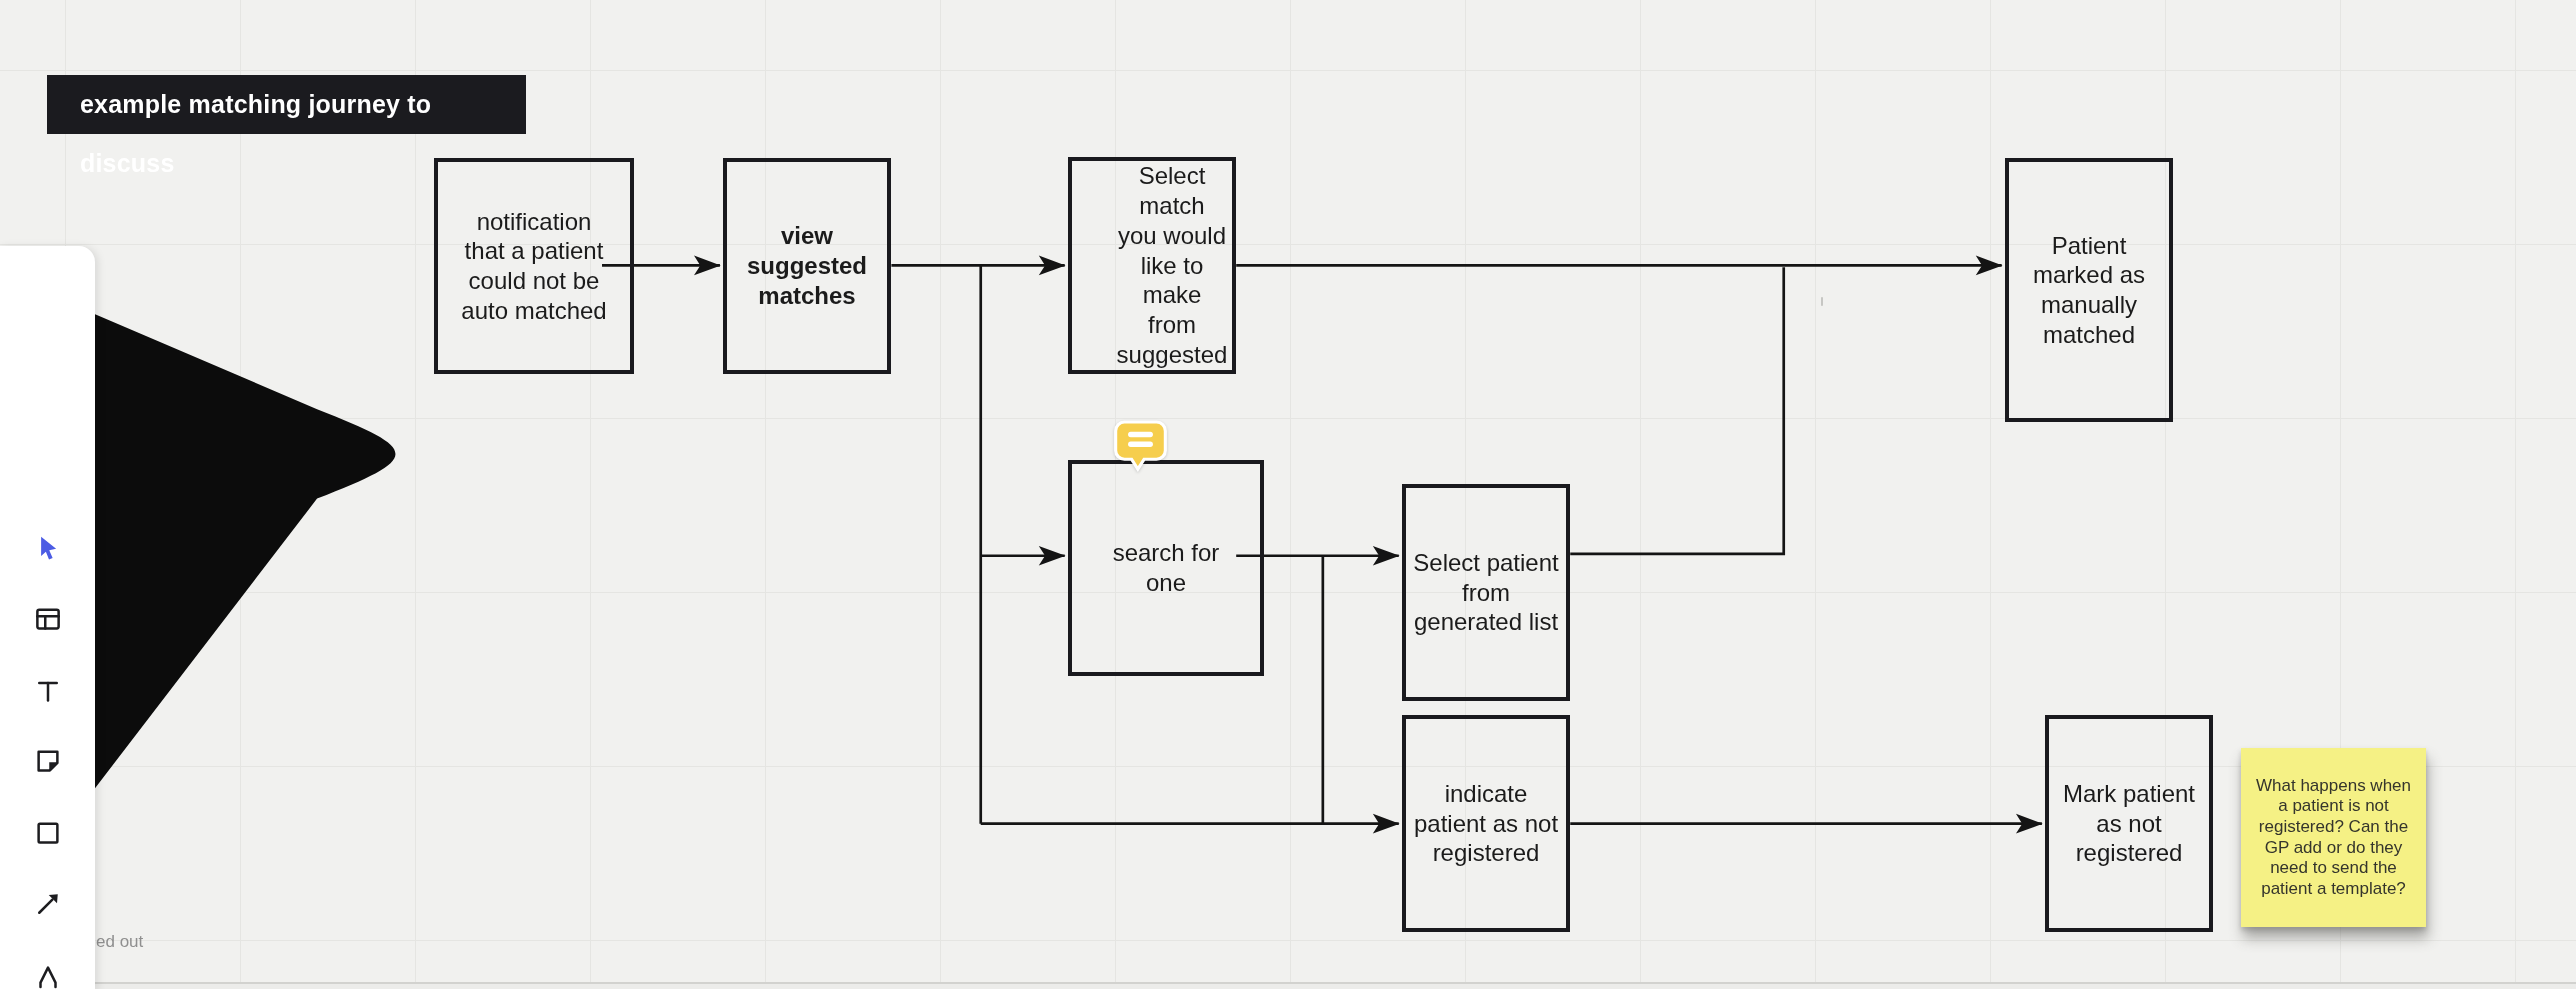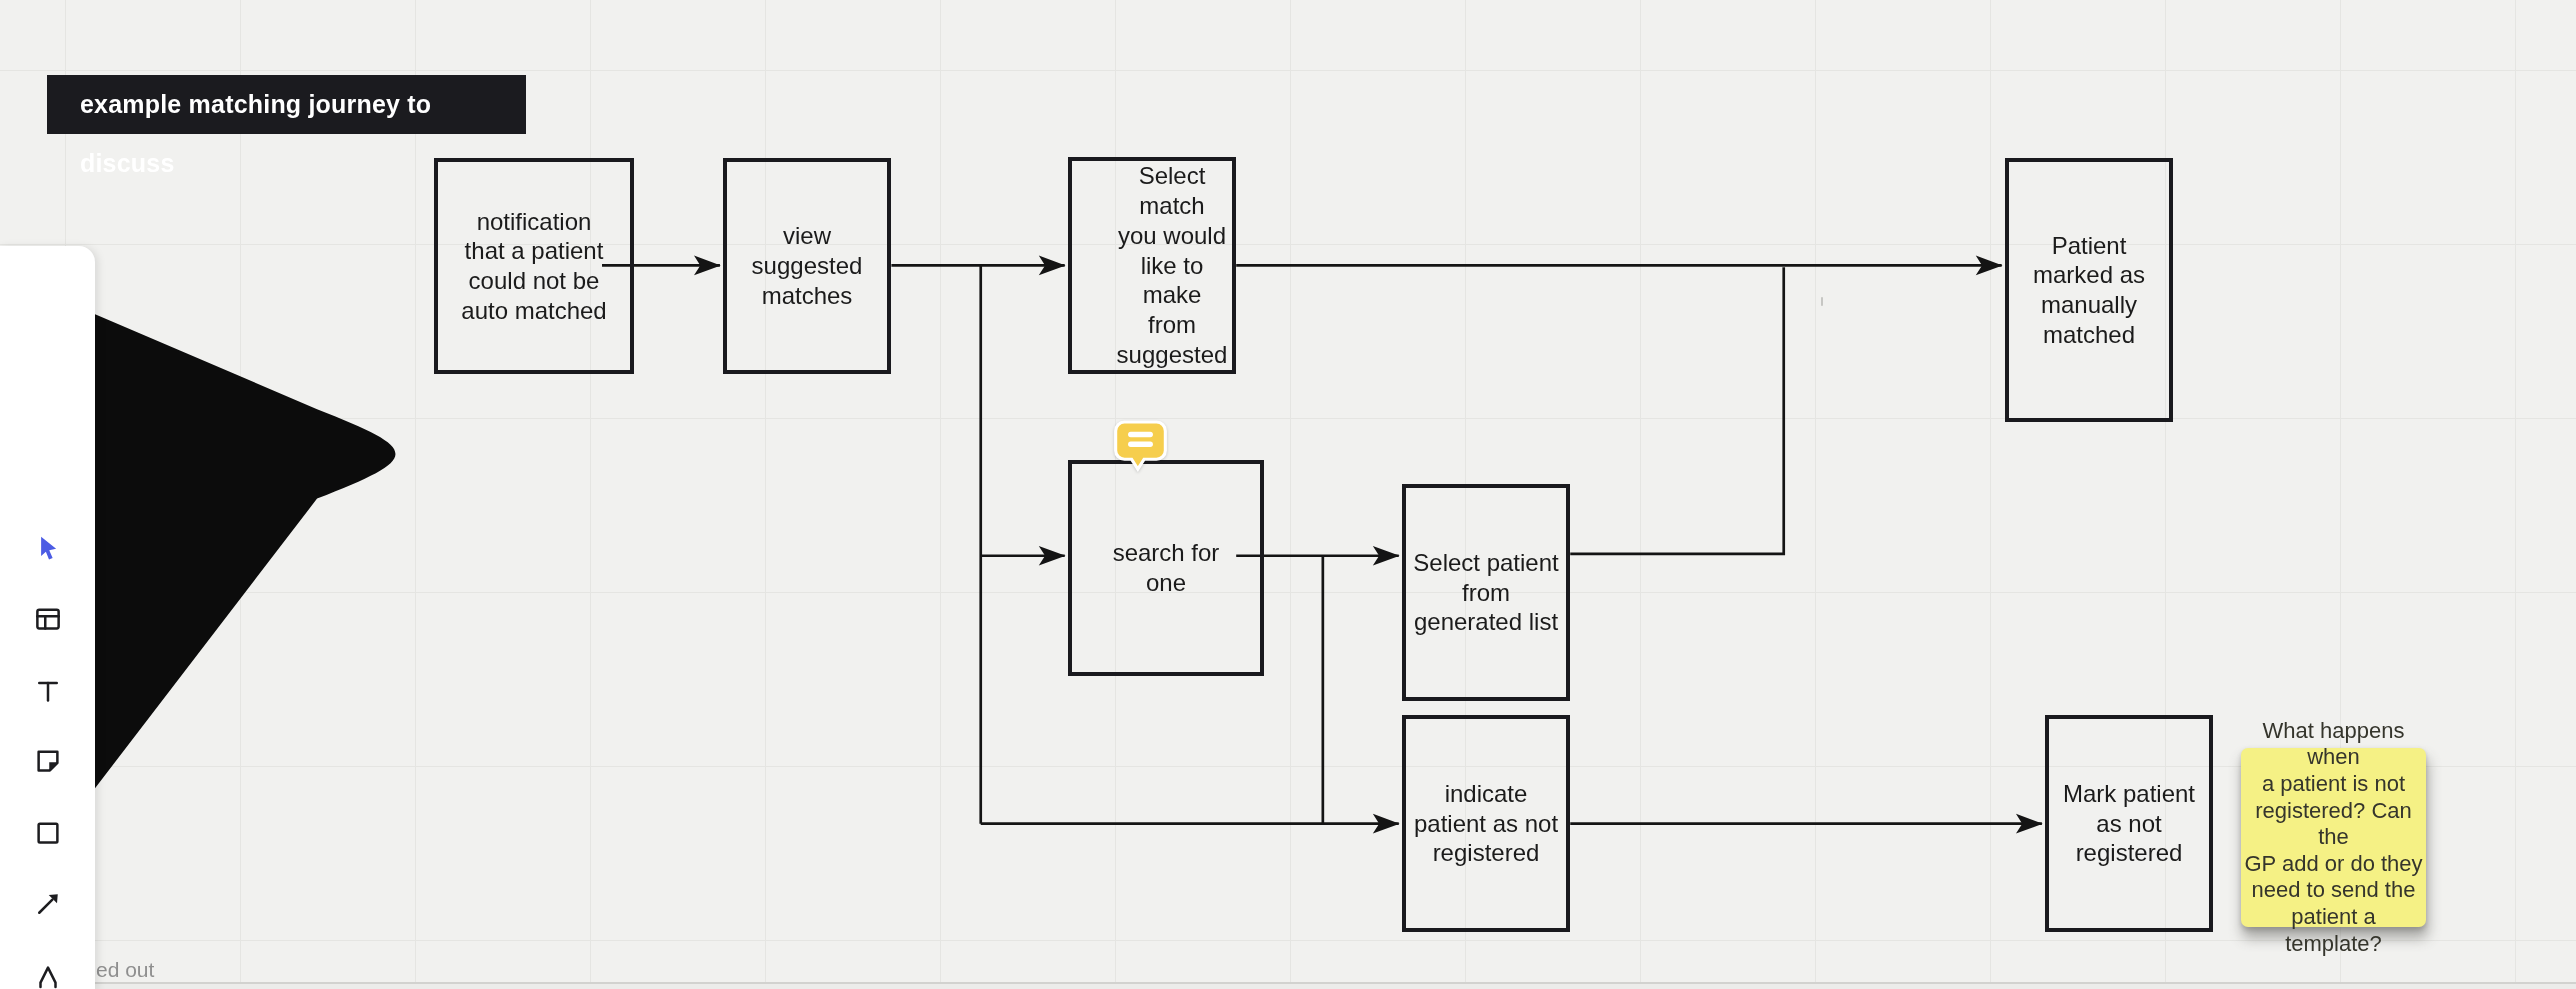--- a/index.html
+++ b/index.html
@@ -34,30 +34,30 @@
     letter-spacing:0.2px;
   }
 
   
   .sticky{
     position:absolute; left:2241px; top:748px; width:185px; height:179px; z-index:4;
     background:#f5f185;
     box-shadow:1.8px 10.7px 12.5px rgba(80,80,75,.45), 0 2.7px 4.5px rgba(80,80,75,.25);
     display:flex; align-items:center; justify-content:center;
     text-align:center; white-space:pre-line;
-    font-size:22px; line-height:1.21; color:#35352c;border-radius:7px;
+    font-size:17px; line-height:1.21; color:#35352c;
   }
 
   
   .comment-marker{position:absolute; left:1113px; top:420px; z-index:5;
     filter:drop-shadow(0 1.8px 1.8px rgba(0,0,0,.18));}
 
   
-  .frame-label{position:absolute; left:96px; top:958px; z-index:4;
-    font-size:21px; color:#8f8f8f;}
+  .frame-label{position:absolute; left:96px; top:932px; z-index:4;
+    font-size:17px; color:#8f8f8f;}
   .frame-line{position:absolute; left:95px; top:982px; width:2481px; height:1.8px;
     background:#d2d2cf; z-index:4;}
   .frame-below{position:absolute; left:0; top:983px; width:2576px; height:6.3px;
     background:#ececea; z-index:3;}
   .stray-mark{position:absolute; left:1821px; top:297px; width:1.8px; height:9px;
     background:#c6c6c3; z-index:2; border-radius:0.9px;}
 
   
   .toolbar{
     position:absolute; left:0; top:246px; width:95px; height:744px; z-index:10;
@@ -93,21 +93,21 @@
         <polyline points="1481,622 1481,922" class="edge"></polyline>
         <polyline points="1758,922 2286,922" class="edge" marker-end="url(#ah)"></polyline>
       </g>
   </svg>
 
   <div id="nodes">
       <div class="node" style="left: 434px; top: 158px; width: 200px; height: 216px;"><span>notification
 that a patient
 could not be
 auto matched</span></div>
-      <div class="node" style="left: 723px; top: 158px; width: 168px; height: 216px;"><span>view
+      <div class="node" style="left: 723px; top: 158px; width: 168px; height: 216px; font-weight: bold;"><span>view
 suggested
 matches</span></div>
       <div class="node" style="left: 1068px; top: 157px; width: 168px; height: 217px; padding-left: 40px;"><span>Select match
 you would
 like to make
 from
 suggested</span></div>
       <div class="node" style="left: 2005px; top: 158px; width: 168px; height: 264px;"><span>Patient
 marked as
 manually

